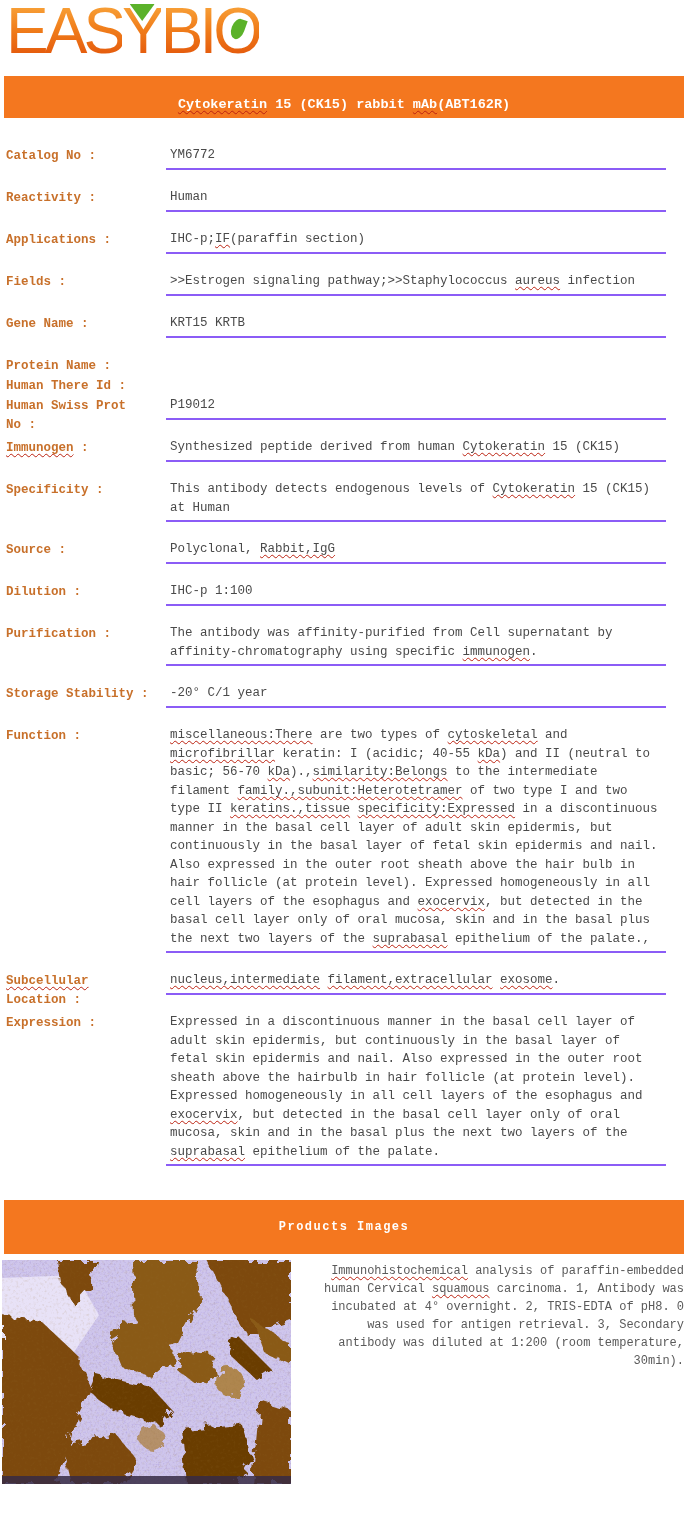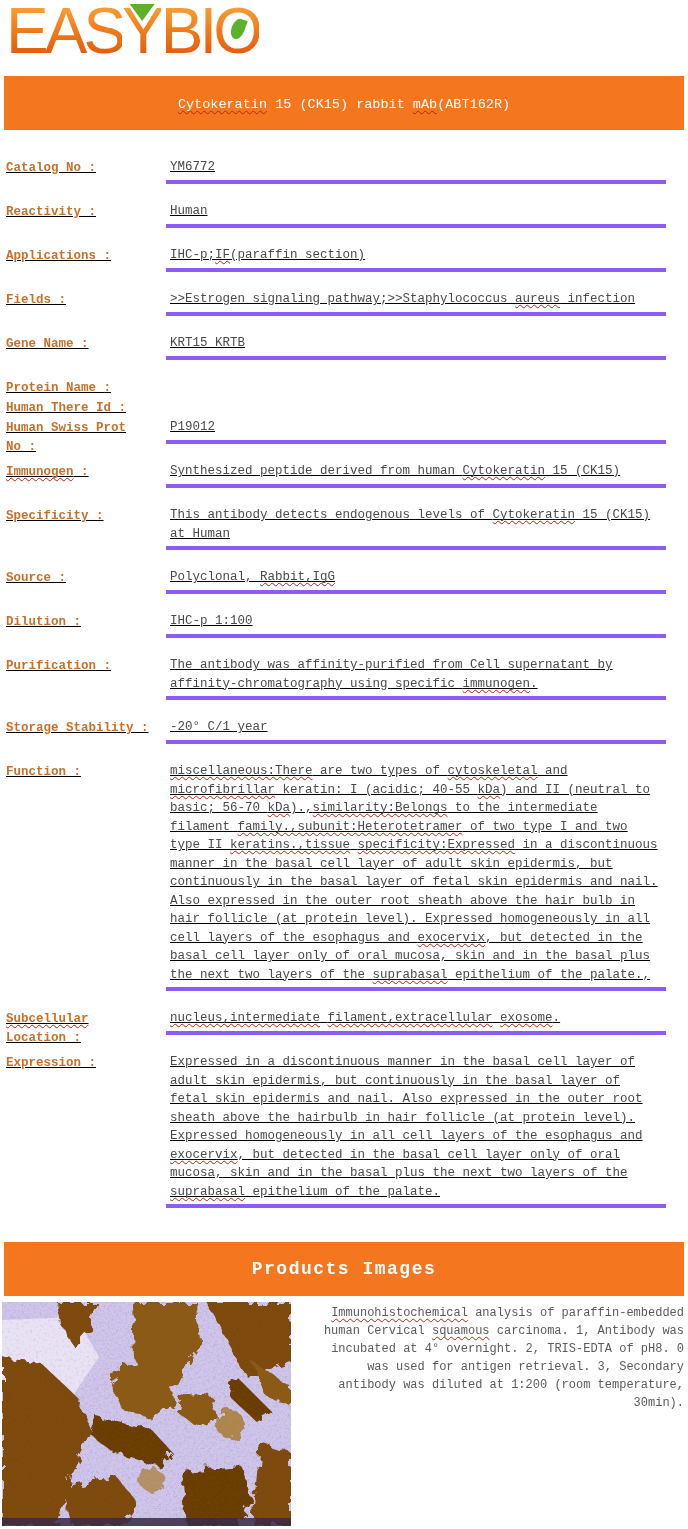--- a/index.html
+++ b/index.html
@@ -11,29 +11,29 @@
   .logo span{font-family:"Liberation Sans",sans-serif;font-size:64px;line-height:58px;font-weight:400;
     letter-spacing:-4px;background:linear-gradient(180deg,#f9a63c 0%,#f07c1a 48%,#e2540a 100%);
     -webkit-background-clip:text;background-clip:text;color:transparent;position:relative;}
   .l-y::before{content:"";position:absolute;top:2px;left:52%;transform:translateX(-50%);
     width:25px;height:17px;background:#5bb22a;clip-path:polygon(0 0,100% 0,50% 100%);z-index:2;}
   .l-o::after{content:"";position:absolute;top:27px;left:54%;transform:translate(-50%,-50%) rotate(20deg);
     width:13px;height:21px;background:#5bb22a;border-radius:70% 0 70% 70%;z-index:2;}
 
   
   .banner{background:#f4771f;color:#fff;text-align:center;margin:0 4px;}
-  .title-banner{margin-top:12px;height:54px;line-height:58px;font-size:13.5px;font-weight:normal;}
-  .products-banner{margin-top:16px;height:54px;line-height:54px;font-size:18px;font-weight:bold;letter-spacing:1.5px;}
+  .title-banner{margin-top:12px;height:42px;line-height:58px;font-size:13.5px;font-weight:bold;}
+  .products-banner{margin-top:16px;height:54px;line-height:54px;font-size:12px;font-weight:bold;letter-spacing:1.5px;}
 
   
-  .fields{padding:28px 22px 0 6px;text-decoration:underline;}
+  .fields{padding:28px 22px 0 6px;}
   .row{display:flex;align-items:flex-start;}
   .lbl{width:146px;flex:0 0 146px;color:#c8702a;font-weight:bold;font-size:12.5px;line-height:19px;padding-top:1px;}
   .val{flex:1;margin-left:14px;color:#4a4a4a;font-size:12.5px;line-height:18.5px;
-    border-bottom:4px solid #8b5cf6;padding:0 2px 3px 4px;margin-bottom:18px;min-height:19px;}
+    border-bottom:2px solid #8b5cf6;padding:0 2px 3px 4px;margin-bottom:18px;min-height:19px;}
 
   
   .sq{text-decoration:underline;text-decoration-style:wavy;text-decoration-color:#bb2211;
       text-decoration-thickness:1px;text-underline-offset:2px;text-decoration-skip-ink:none;}
 
   
   .product-row{display:flex;align-items:flex-start;margin:6px 0 0 2px;}
   .ihc{flex:0 0 289px;width:289px;height:224px;display:block;}
   .caption{margin-left:13px;width:380px;color:#5a5a5a;font-size:12px;line-height:18px;padding-top:2px;text-align:right;}
 </style>

